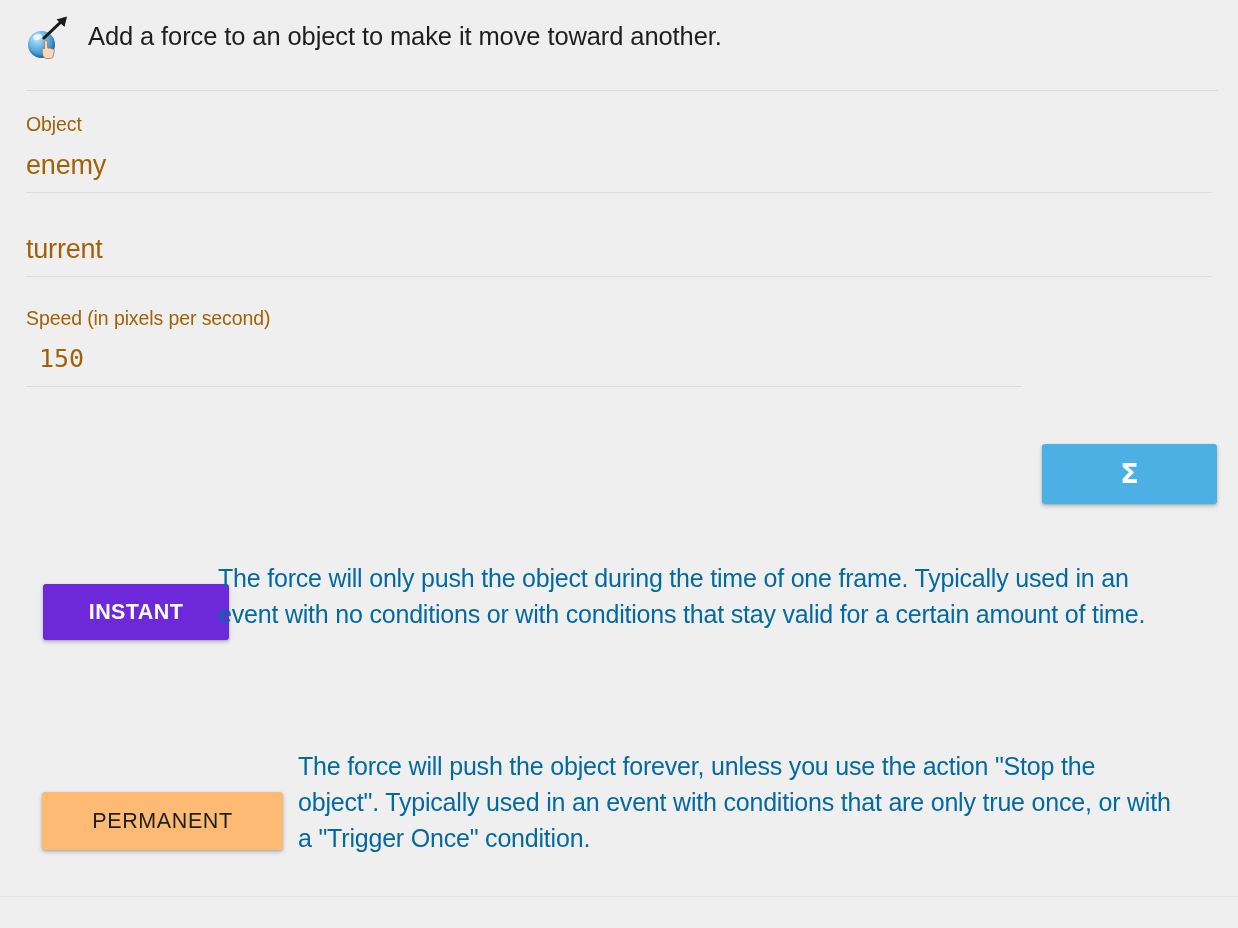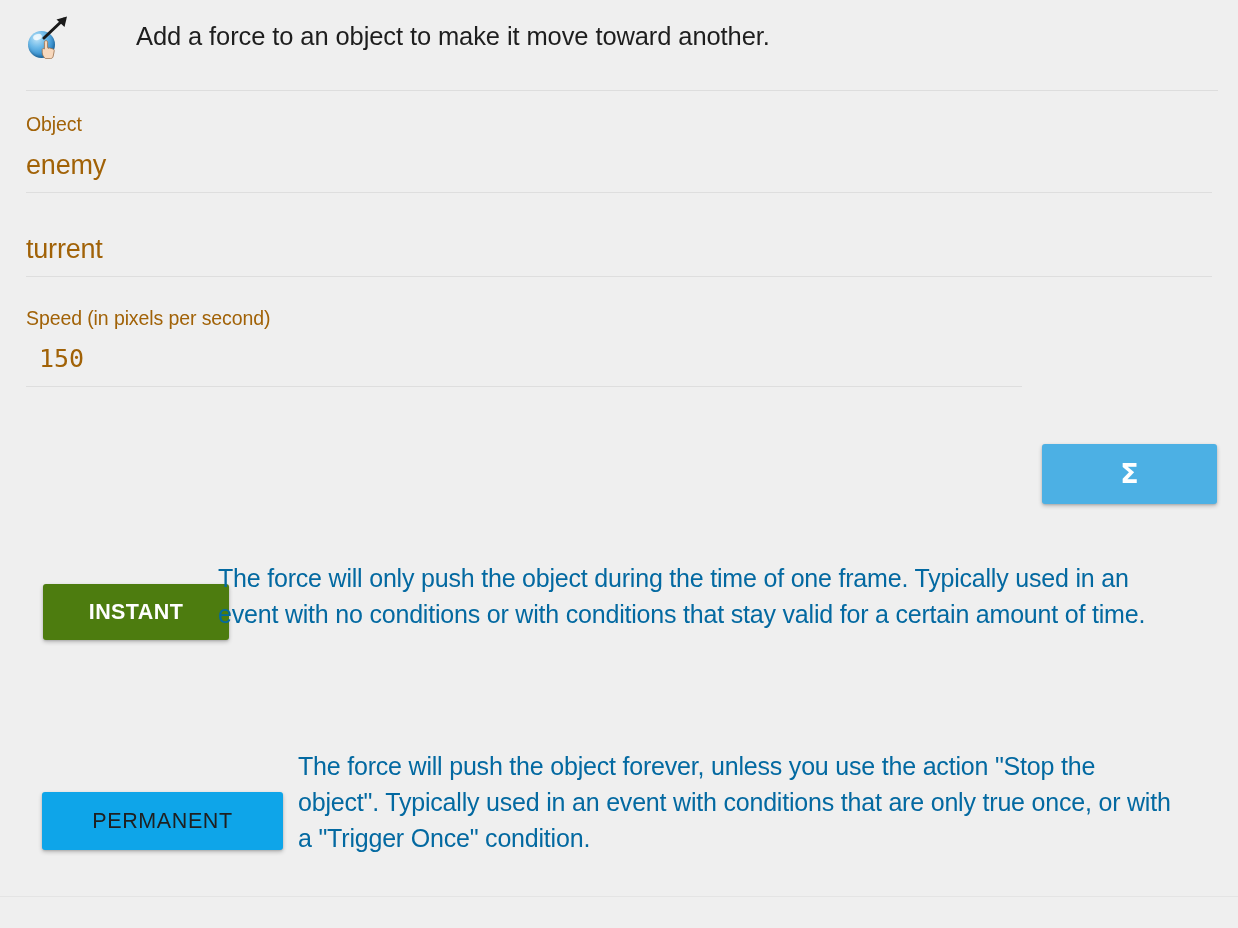--- a/index.html
+++ b/index.html
@@ -17,21 +17,20 @@
     -webkit-font-smoothing: antialiased;
   }
 
   
   .header {
     display: flex;
     align-items: center;
     padding: 18px 26px 0 26px;
     height: 54px;
     box-sizing: border-box;
-    gap: 48px;
   }
   .header-icon {
     width: 44px;
     height: 44px;
     position: relative;
     flex: 0 0 44px;
     margin-left: 2px;
     margin-top: 2px;
   }
   .header-title {
@@ -157,27 +156,27 @@
     border-radius: 3px;
     font-family: "Liberation Sans", sans-serif;
     font-size: 21.5px;
     font-weight: bold;
     letter-spacing: 0.4px;
     cursor: pointer;
     box-shadow: 0 2px 4px rgba(0,0,0,0.22), 0 1px 2px rgba(0,0,0,0.12);
     padding: 0 22px;
   }
   .option-button.selected {
-    background: #4d7c0f;
+    background: #6d28d9;
     color: #ffffff;
     height: 56px;
     min-width: 186px;
   }
   .option-button.unselected {
-    background: #0ea5e9;
+    background: #fdba74;
     color: #1f1f1f;
     height: 58px;
     min-width: 241px;
     font-weight: normal;
     letter-spacing: 0.6px;
   }
 
   .option-desc {
     font-size: 25px;
     line-height: 36px;

